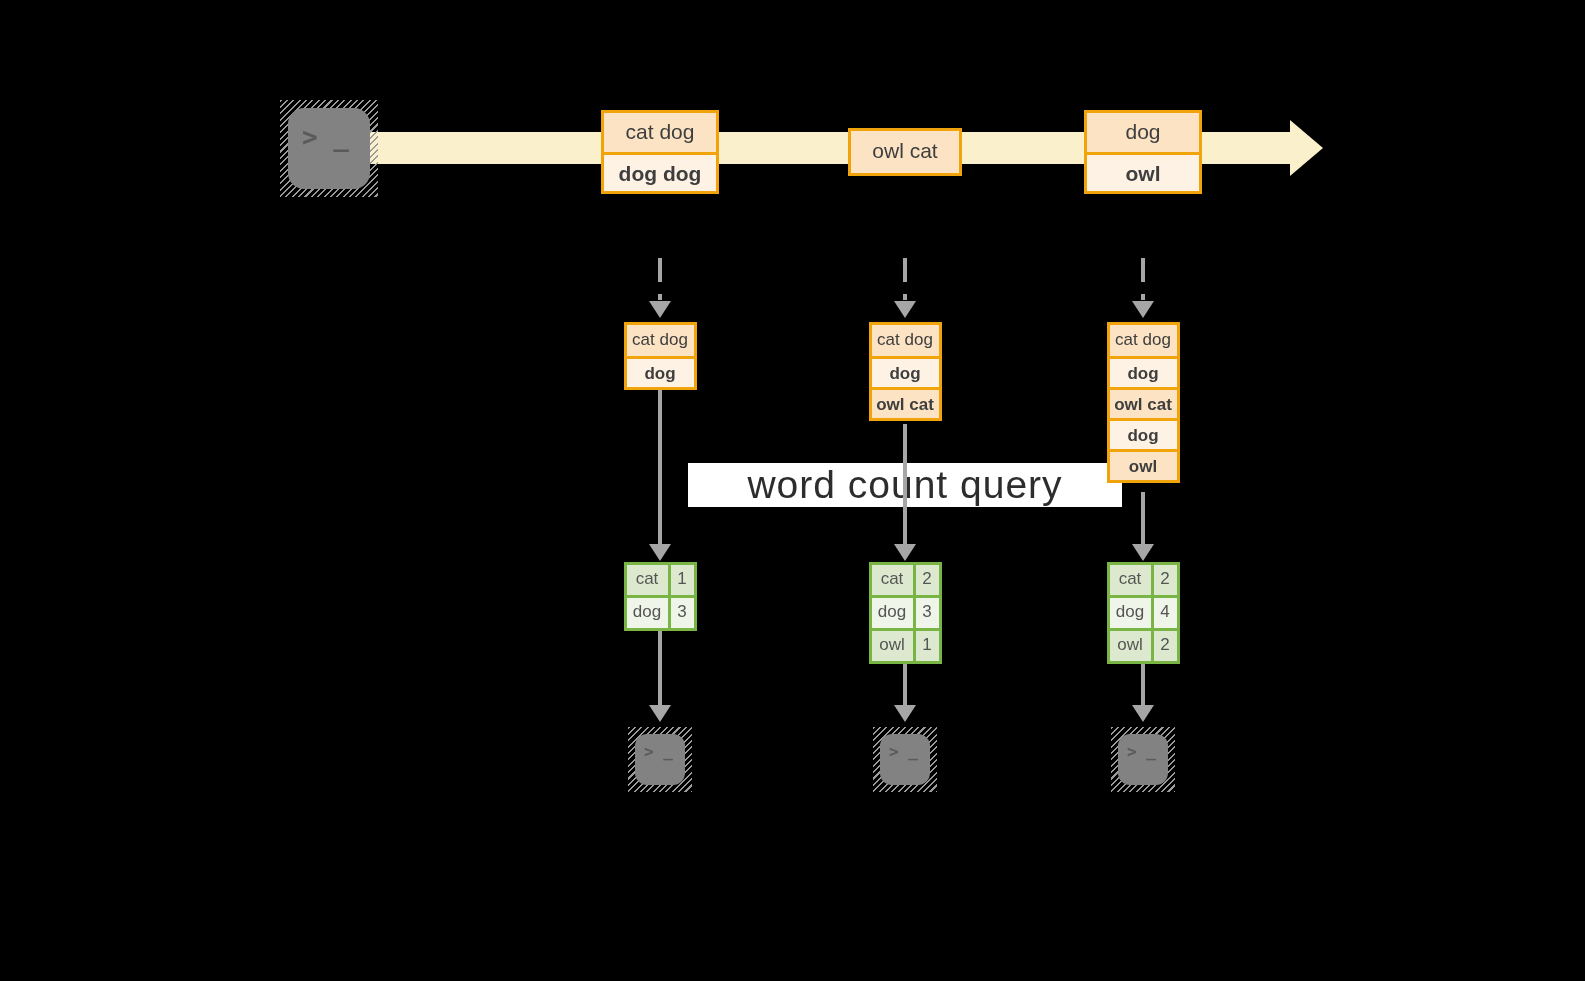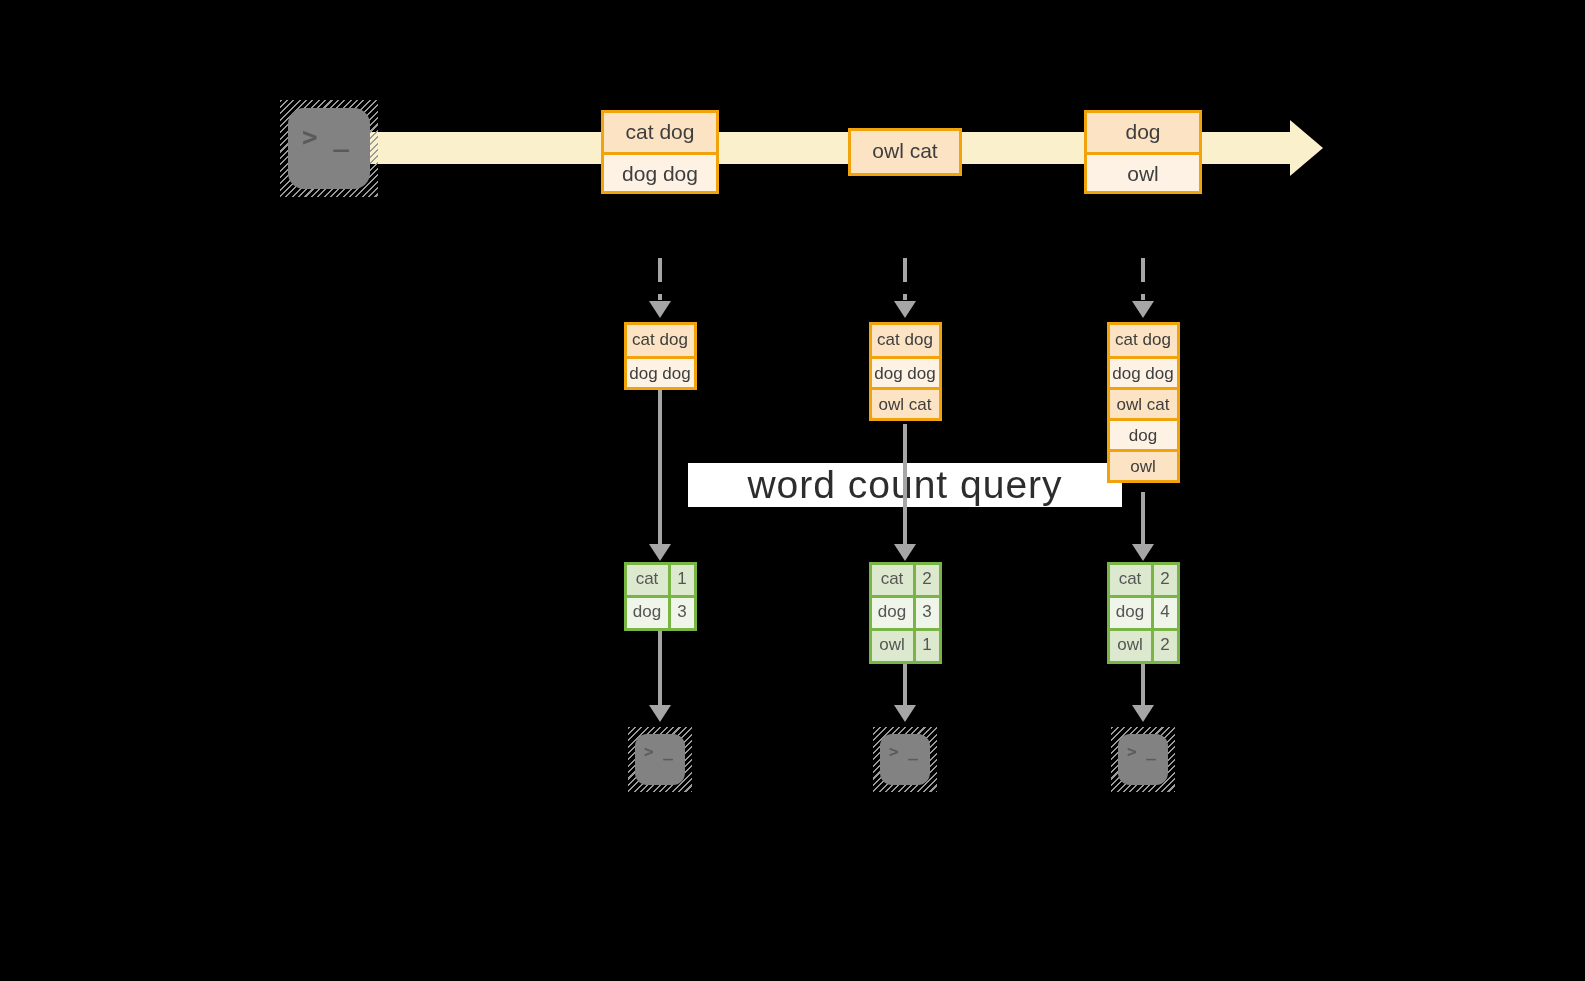--- a/index.html
+++ b/index.html
@@ -11,21 +11,21 @@
   #canvas{position:relative;width:1585px;height:981px;background:var(--bg);overflow:hidden;
           font-family:"Liberation Sans", sans-serif;}
   
   .stream-band{position:absolute;background:var(--band);z-index:2;}
   .stream-head{position:absolute;width:0;height:0;z-index:2;
     border-top:28px solid transparent;border-bottom:28px solid transparent;
     border-left:33px solid var(--band);}
   
   .obox{position:absolute;border:3px solid var(--orange);z-index:6;box-sizing:border-box;}
   .ocell{box-sizing:border-box;text-align:center;color:var(--txt);overflow:hidden;}
-  .ocell + .ocell{border-top:3px solid var(--orange);}
+  .ocell + .ocell{border-top:3px solid var(--orange);font-weight:bold;}
   .fill-a{background:var(--peach);}
   .fill-b{background:var(--cream);}
   
   .gtable{position:absolute;border:3px solid var(--green);z-index:6;box-sizing:border-box;background:var(--green);}
   .grow{display:flex;}
   .grow + .grow{border-top:3px solid var(--green);}
   .gcell{box-sizing:border-box;text-align:center;color:#555;overflow:hidden;}
   .gcell.word{border-right:3px solid var(--green);}
   .gfill-a{background:var(--gdark);}
   .gfill-b{background:var(--glight);}

